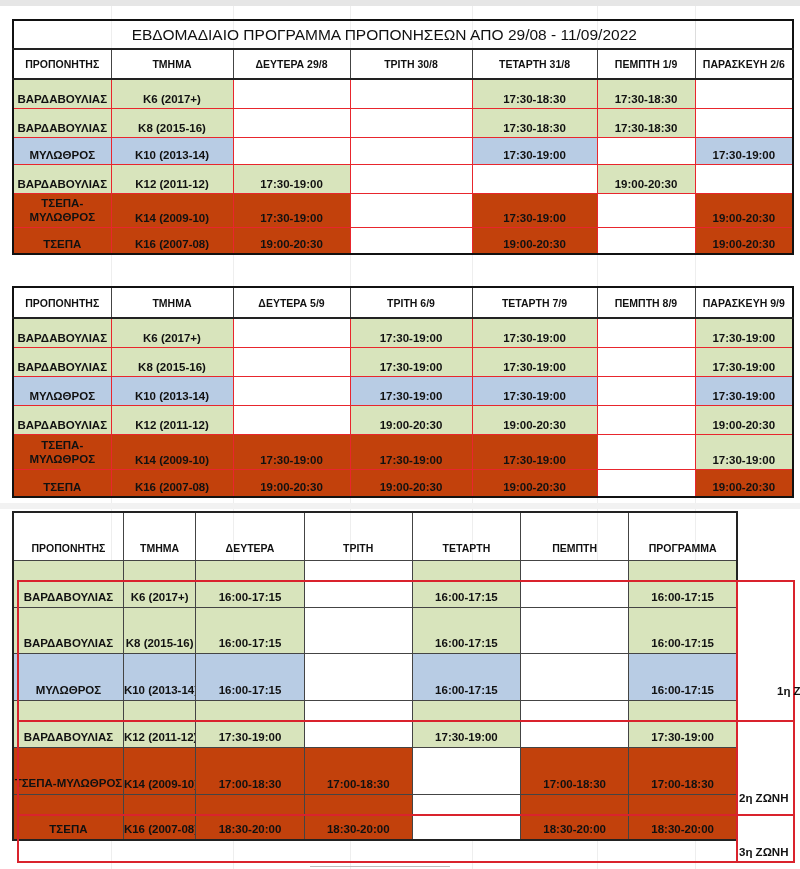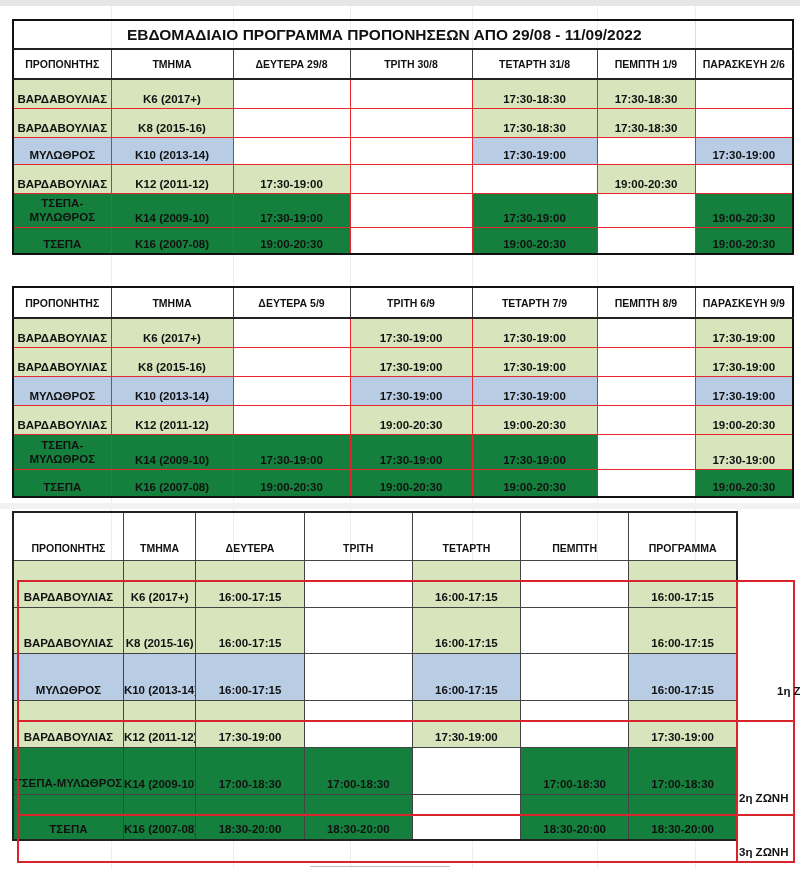--- a/index.html
+++ b/index.html
@@ -3,26 +3,26 @@
 <meta charset="utf-8">
 <style>
   html,body{margin:0;padding:0;}
   body{width:800px;height:869px;background:#ffffff;position:relative;overflow:hidden;font-family:"Liberation Sans",sans-serif;}
   .topband{position:absolute;left:0;top:0;width:800px;height:6px;background:#e6e6e6;}
   .bgcol{position:absolute;top:6px;width:1px;height:863px;background:#eeeeee;}
   table{border-collapse:collapse;position:absolute;table-layout:fixed;}
   td{padding:0;text-align:center;font-weight:bold;color:#111;overflow:hidden;white-space:nowrap;}
   .t12 td{border:1px solid #e8262d;font-size:11.5px;vertical-align:bottom;padding-bottom:3px;}
   .t12{border:2px solid #111;}
-  .t12 .title td{border:none;border-bottom:2px solid #222;font-size:15.5px;font-weight:bold;color:#111;vertical-align:middle;padding:0;}
+  .t12 .title td{border:none;border-bottom:2px solid #222;font-size:15.5px;font-weight:normal;color:#111;vertical-align:middle;padding:0;}
   .t12 .hdr td{border:1px solid #444;border-bottom:2px solid #222;font-size:10.5px;vertical-align:middle;padding:0;}
   .t12 .hdr td:first-child{border-left:none;}
   .g{background:#d8e4bc;}
   .b{background:#b8cce4;}
-  .y{background:#15803d;}
+  .y{background:#c2410c;}
   .w{background:#ffffff;}
   .wrap{white-space:normal;line-height:14px;}
   .t3{border:2px solid #222;}
   .t3 td{border:1px solid #444;font-size:11.5px;vertical-align:bottom;padding-bottom:4px;}
   .t3 .title td{font-size:14px;font-weight:normal;vertical-align:middle;padding:0;border-bottom:2px solid #333;}
   .t3 .hdr td{font-size:10.5px;vertical-align:bottom;padding-bottom:6px;}
   .redtag{display:inline-block;background:#e8173a;color:#fff;font-weight:bold;padding:0 32px 0 14px;margin-left:4px;}
   .zonebox{position:absolute;border:2px solid #d9232d;box-sizing:border-box;}
   .zonelabel{position:absolute;font-size:11.5px;font-weight:bold;color:#111;white-space:nowrap;}
 </style>

